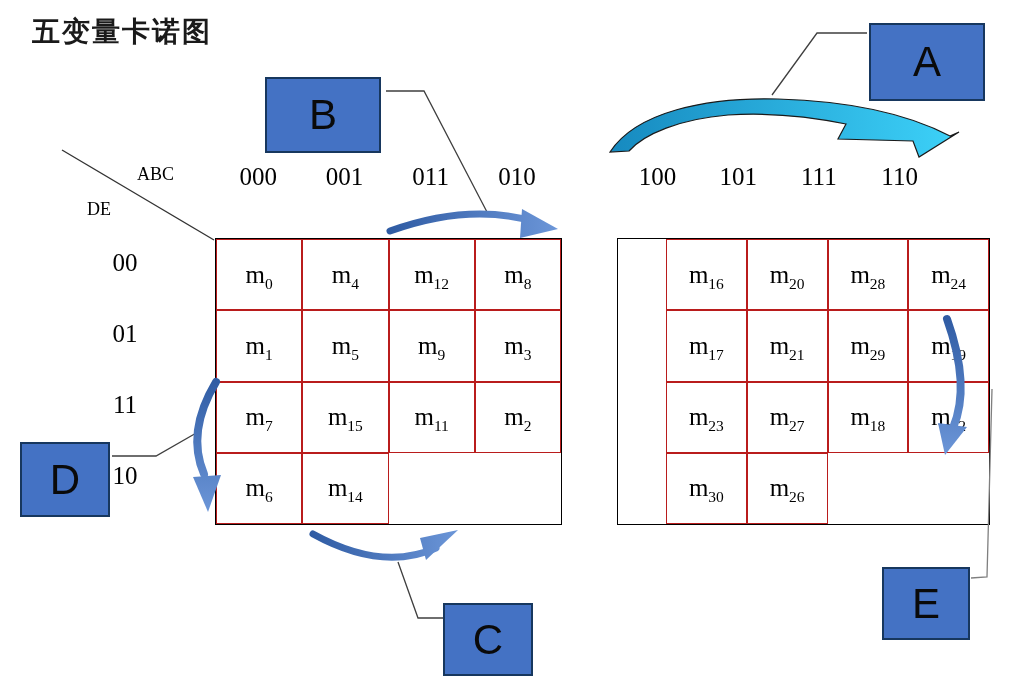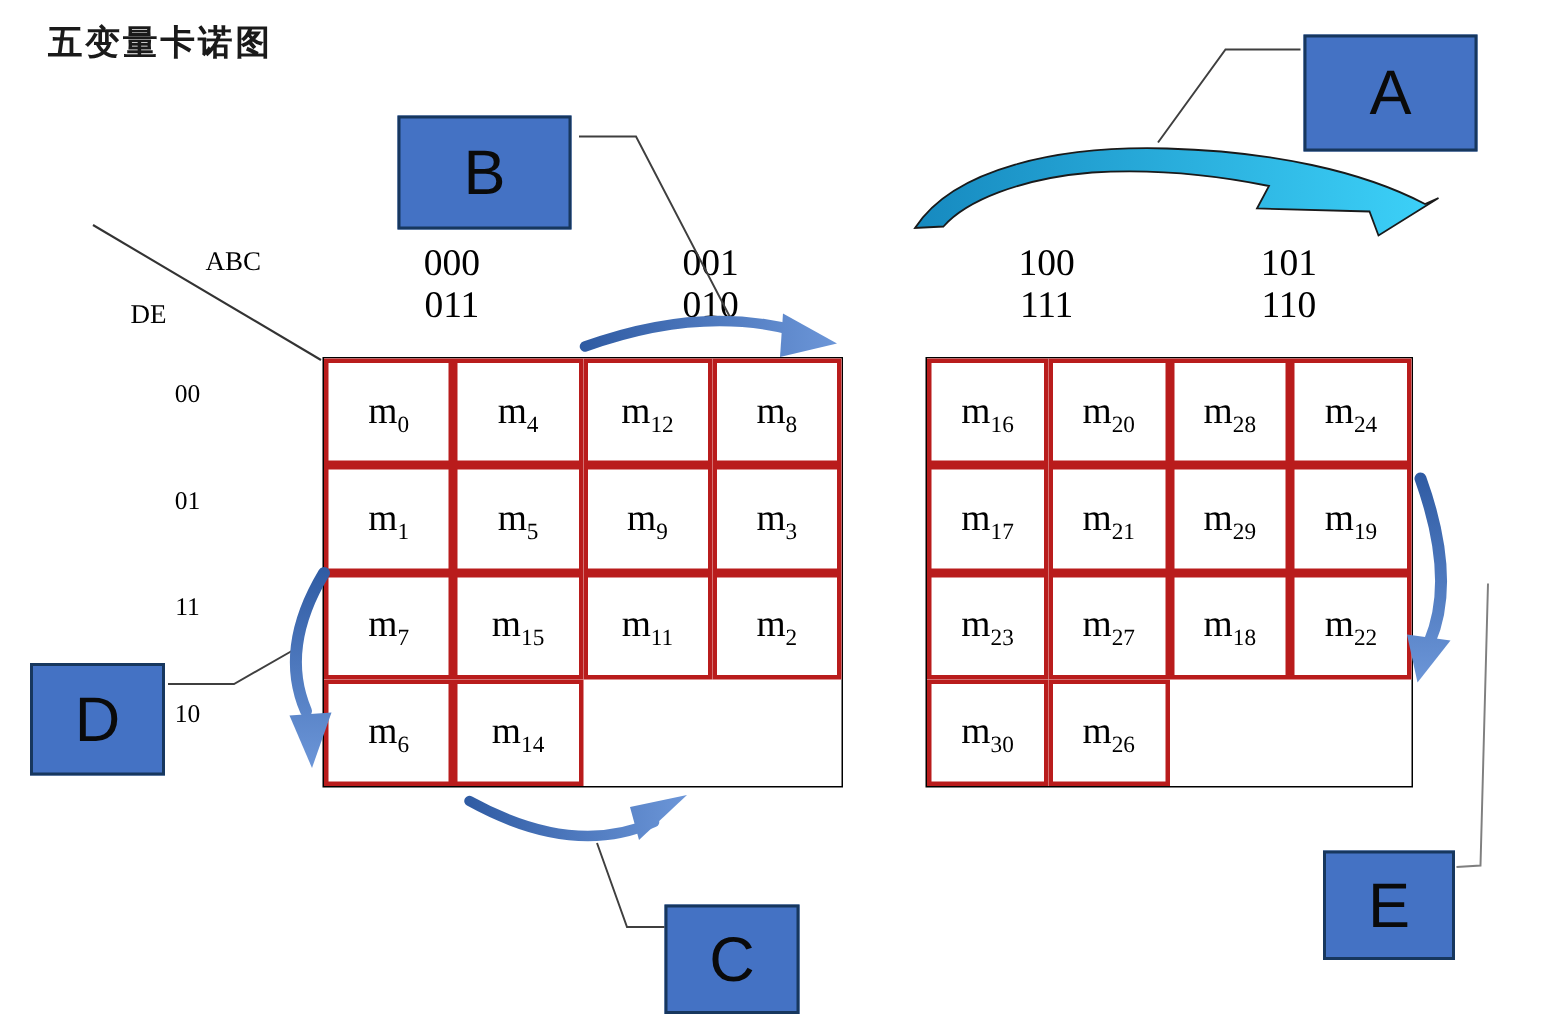--- a/index.html
+++ b/index.html
@@ -7,55 +7,55 @@
     position:relative;
     width:1032px;height:681px;
     background:#ffffff;
     overflow:hidden;
     font-family:"Liberation Serif","DejaVu Serif",serif;
   }
   .abs{position:absolute;}
   #title{
     left:32px;top:13px;
     font-family:Liberation Mono, monospace;
-    font-size:23px;font-weight:600;color:#1a1a1a;letter-spacing:2px;
+    font-size:28px;font-weight:600;color:#1a1a1a;letter-spacing:2px;
   }
   .var-label{
     font-size:18px;color:#000;
   }
   #abc-label{left:137px;top:164px;}
   #de-label{left:87px;top:199px;}
   .col-labels{
-    display:grid;grid-template-columns:repeat(2,1fr);
+    display:grid;grid-template-columns:repeat(4,1fr);
     height:30px;top:162px;
   }
   #left-cols{left:215px;width:345px;}
   #right-cols{left:617px;width:323px;}
   .col-labels .hdr-label{
     display:flex;align-items:center;justify-content:center;
     font-size:25px;color:#000;
   }
   #row-labels{
     left:95px;top:227px;width:60px;height:285px;
     display:grid;grid-template-rows:repeat(4,1fr);
   }
   #row-labels .hdr-label{
     display:flex;align-items:center;justify-content:center;
-    font-size:17px;color:#000;
+    font-size:25px;color:#000;
   }
   .kmap{
     display:grid;
     grid-template-columns:repeat(4,1fr);
     grid-template-rows:repeat(4,1fr);
     border:1px solid #000;background:#fff;
   }
   #left-table{left:215px;top:238px;width:345px;height:285px;}
-  #right-table{left:617px;top:238px;width:323px;height:285px;}
+  #right-table{left:617px;top:238px;width:323px;height:285px;padding-left:48px;}
   .cell{
-    border:3px solid #b91c1c;
+    border:1px solid #b91c1c;
     display:flex;align-items:center;justify-content:center;
     font-size:25px;color:#000;background:#fff;
   }
   .cell sub{font-size:0.62em;line-height:0;}
   .label-box{
     background:#4472C4;
     border:2px solid #17375E;
     display:flex;align-items:center;justify-content:center;
     font-family:"Liberation Sans","DejaVu Sans",sans-serif;
     font-size:42px;color:#0a0a0a;

